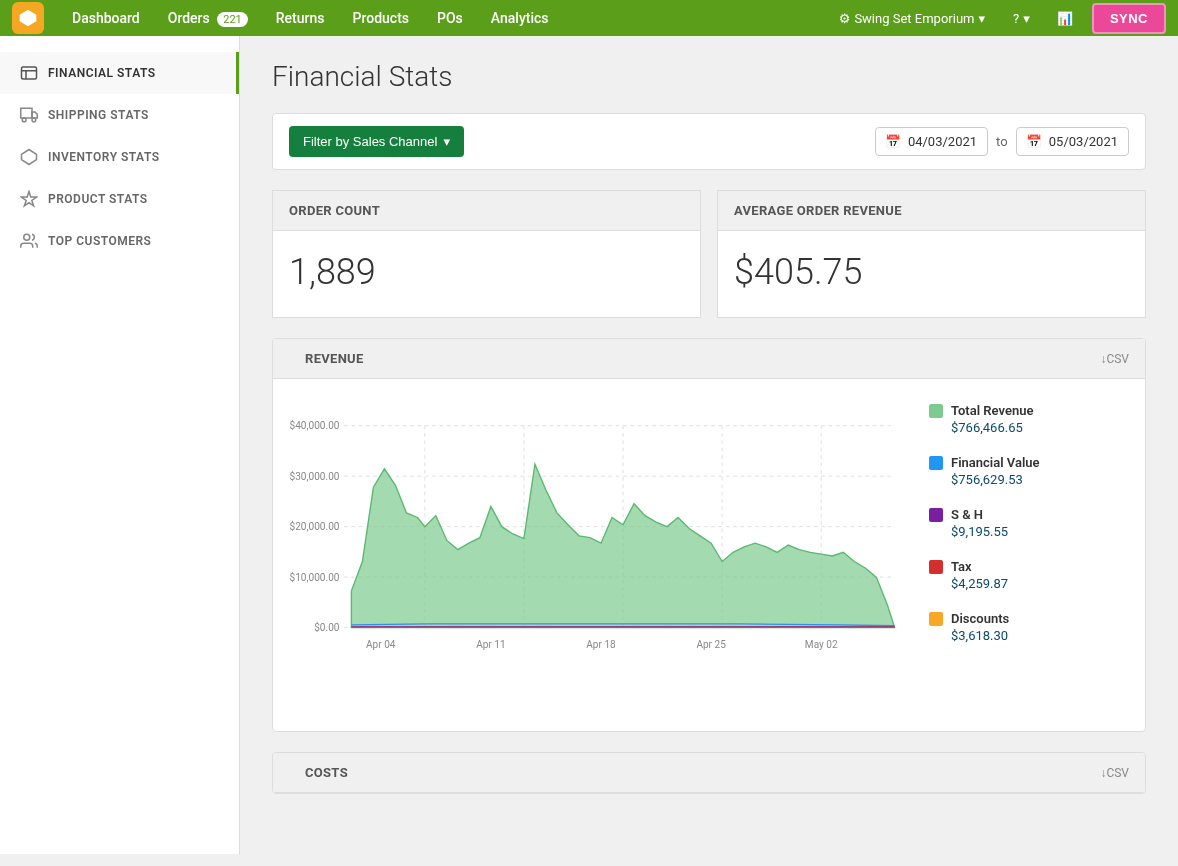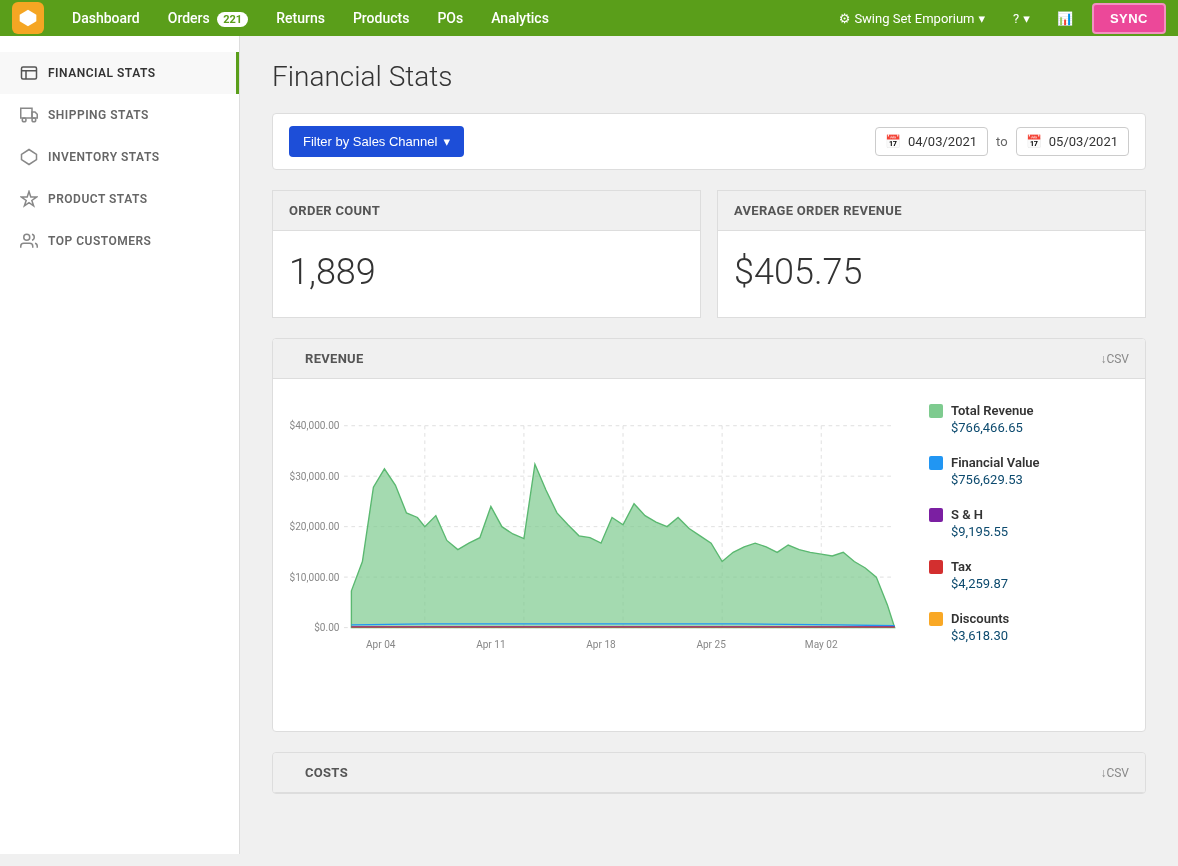--- a/index.html
+++ b/index.html
@@ -32,21 +32,21 @@
       font-size: 14px;
       font-weight: 500;
       cursor: pointer;
     }
     .nav-badge {
       background: #fff;
       color: #5a9e1a;
       border-radius: 10px;
       padding: 1px 6px;
       font-size: 11px;
-      font-weight: 700;
+      font-weight: 400;
       margin-left: 4px;
     }
     .nav-right { display: flex; align-items: center; gap: 8px; margin-left: auto; }
     .nav-right-item {
       color: #fff;
       display: flex; align-items: center; gap: 4px;
       padding: 6px 10px;
       border-radius: 4px;
       cursor: pointer;
       font-size: 13px;
@@ -110,21 +110,21 @@
       background: #fff;
       border: 1px solid #ddd;
       border-radius: 4px;
       padding: 12px 16px;
       display: flex;
       align-items: center;
       justify-content: space-between;
       margin-bottom: 20px;
     }
     .filter-btn {
-      background: #1d4ed8;
+      background: #15803d;
       color: #fff;
       border: none;
       border-radius: 4px;
       padding: 8px 14px;
       font-size: 13px;
       cursor: pointer;
       display: flex; align-items: center; gap: 6px;
     }
     .date-range { display: flex; align-items: center; gap: 8px; }
     .date-input {

